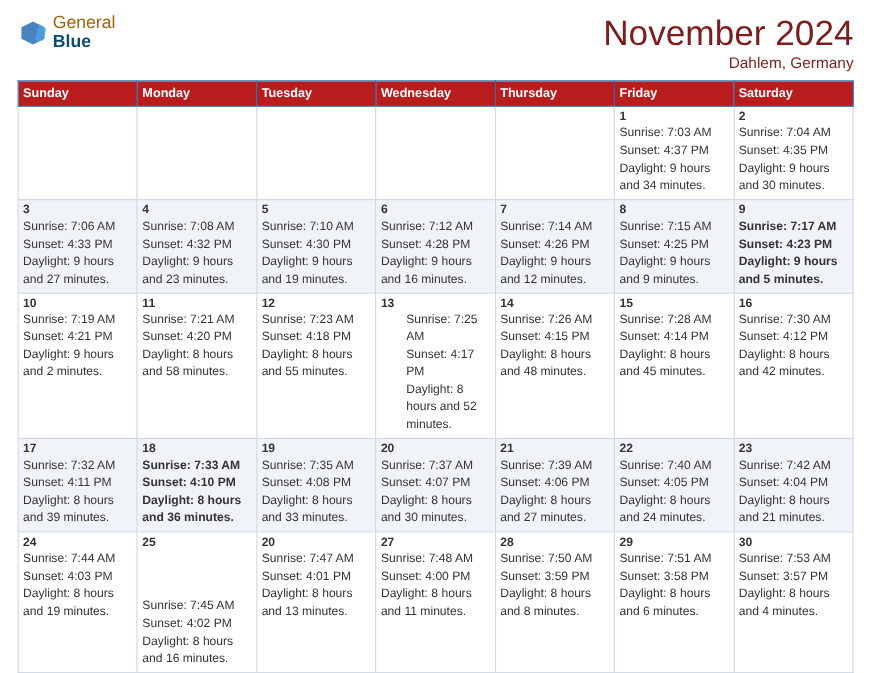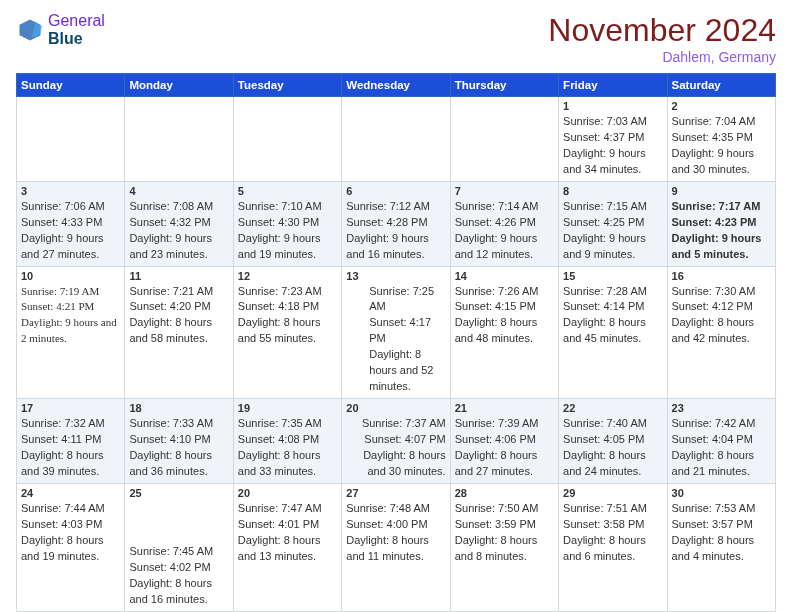--- a/index.html
+++ b/index.html
@@ -25,46 +25,46 @@
     }
     .logo {
       display: flex;
       align-items: center;
       gap: 4px;
     }
     .logo-text {
       font-size: 16px;
       line-height: 1.1;
     }
-    .logo-general { color: #6d28d9; font-weight: normal; }
+    .logo-general { color: #a16207; font-weight: normal; }
     .logo-blue { color: #0c4a6e; font-weight: bold; }
     .logo-icon {
       width: 28px;
       height: 28px;
     }
     .title-block {
       text-align: right;
     }
     .month-title {
       font-size: 32px;
       color: #7f1d1d;
       font-weight: normal;
     }
     .location {
       font-size: 14px;
-      color: #8b5cf6;
+      color: #7f1d1d;
     }
     .calendar {
       flex: 1;
       border-collapse: collapse;
       width: 100%;
       table-layout: fixed;
     }
     .calendar thead tr {
-      background: #1d4ed8;
+      background: #b91c1c;
     }
     .calendar thead th {
       color: #fff;
       font-size: 11.5px;
       font-weight: bold;
       padding: 5px 4px;
       text-align: left;
       border: 1px solid #2a6db5;
     }
     .calendar tbody tr {
@@ -189,21 +189,21 @@
           <td>
             <span class="day-num">9</span>
             <div class="day-info" style="white-space: pre-line; font-weight: bold;">Sunrise: 7:17 AM
 Sunset: 4:23 PM
 Daylight: 9 hours and 5 minutes.</div>
           </td>
         </tr>
         <tr>
           <td>
             <span class="day-num">10</span>
-            <div class="day-info" style="white-space: pre-line; font-family: Liberation Serif, serif;">Sunrise: 7:19 AM
+            <div class="day-info" style="white-space: pre-line;">Sunrise: 7:19 AM
 Sunset: 4:21 PM
 Daylight: 9 hours and 2 minutes.</div>
           </td>
           <td>
             <span class="day-num">11</span>
             <div class="day-info" style="white-space: pre-line;">Sunrise: 7:21 AM
 Sunset: 4:20 PM
 Daylight: 8 hours and 58 minutes.</div>
           </td>
           <td>
@@ -239,33 +239,33 @@
         </tr>
         <tr>
           <td>
             <span class="day-num">17</span>
             <div class="day-info" style="white-space: pre-line;">Sunrise: 7:32 AM
 Sunset: 4:11 PM
 Daylight: 8 hours and 39 minutes.</div>
           </td>
           <td>
             <span class="day-num">18</span>
-            <div class="day-info" style="white-space: pre-line;">Sunrise: 7:33 AM
+            <div class="day-info" style="white-space: pre-line; font-weight: bold;">Sunrise: 7:33 AM
 Sunset: 4:10 PM
 Daylight: 8 hours and 36 minutes.</div>
           </td>
           <td>
             <span class="day-num">19</span>
             <div class="day-info" style="white-space: pre-line;">Sunrise: 7:35 AM
 Sunset: 4:08 PM
 Daylight: 8 hours and 33 minutes.</div>
           </td>
           <td>
             <span class="day-num">20</span>
-            <div class="day-info" style="white-space: pre-line; text-align: right;">Sunrise: 7:37 AM
+            <div class="day-info" style="white-space: pre-line;">Sunrise: 7:37 AM
 Sunset: 4:07 PM
 Daylight: 8 hours and 30 minutes.</div>
           </td>
           <td>
             <span class="day-num">21</span>
             <div class="day-info" style="white-space: pre-line;">Sunrise: 7:39 AM
 Sunset: 4:06 PM
 Daylight: 8 hours and 27 minutes.</div>
           </td>
           <td>

